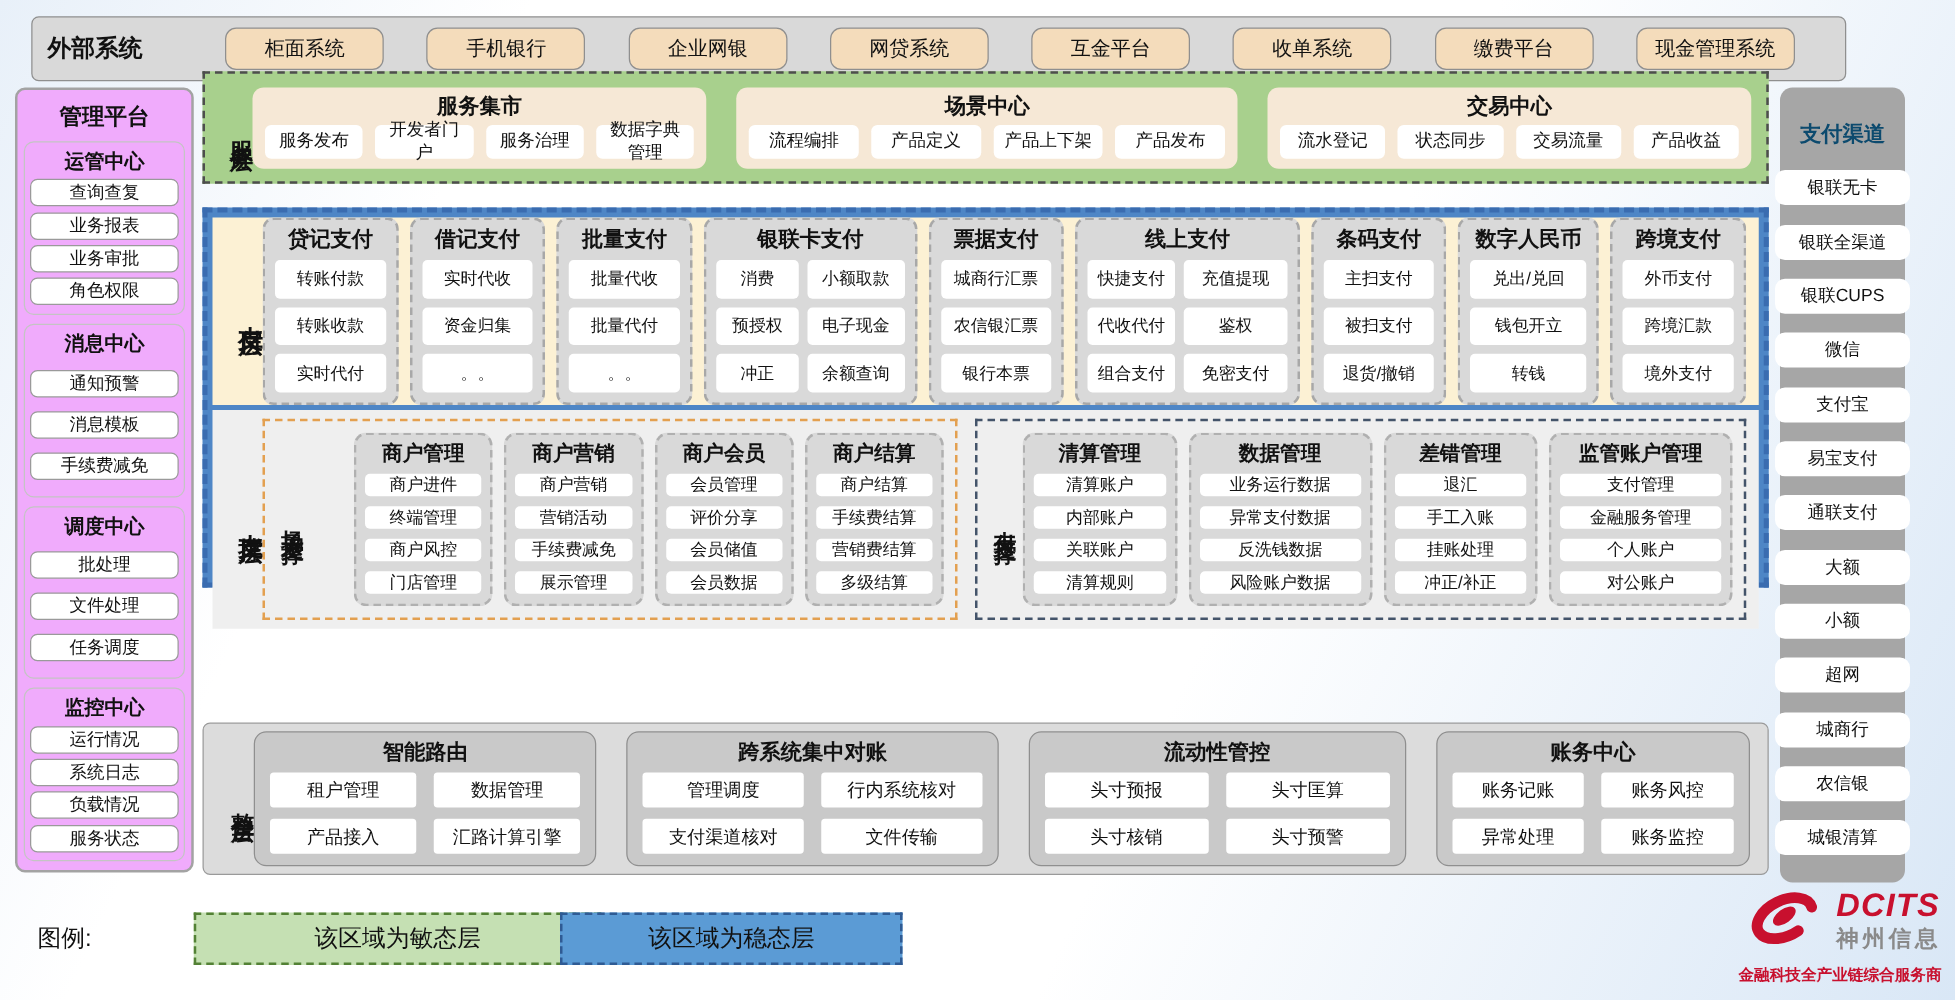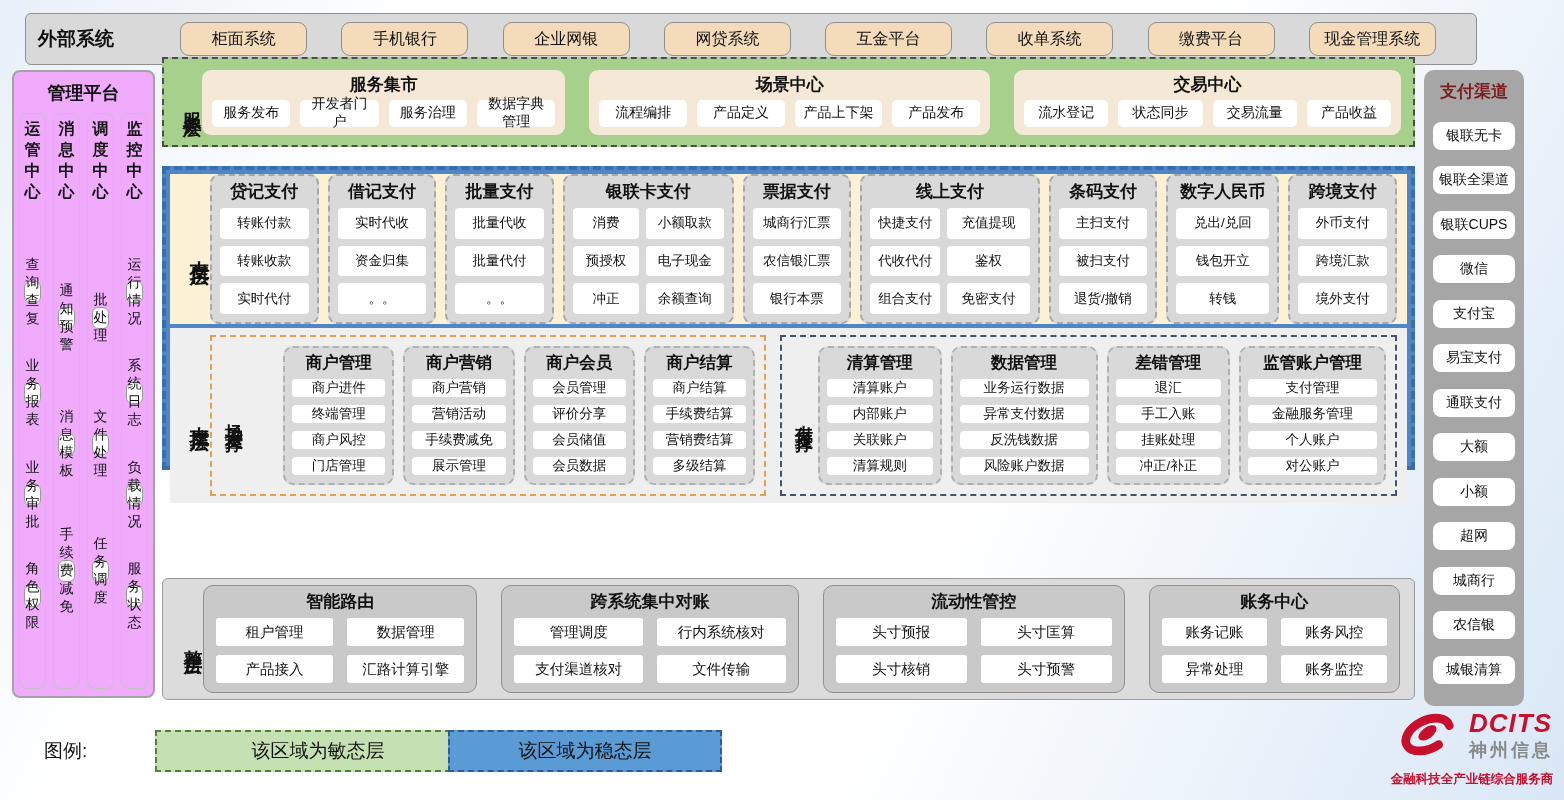--- a/index.html
+++ b/index.html
@@ -19,21 +19,21 @@
   .top-systems { flex:1; display:flex; justify-content:space-evenly; align-items:center; margin-right:6px; }
   .sys-btn { background:#f4dcbb; border:1px solid #8f8f8f; border-radius:9px;
     min-width:127px; height:34px; display:flex; align-items:center; justify-content:center;
     font-size:16px; padding:0 12px; }
 
   
   .mgmt { position:absolute; left:12px; top:70px; width:143px; height:628px;
     background:#f0abfc; border:2px solid #a3a3a3; border-radius:8px;
     display:flex; flex-direction:column; }
   .mgmt-title { text-align:center; font-weight:bold; font-size:18px; padding:9px 0 6px; }
-  .mgmt-groups { flex:1; display:flex; flex-direction:row; justify-content:space-between; padding:2px 5px 7px; gap:7px; }
+  .mgmt-groups { flex:1; display:flex; flex-direction:column; justify-content:space-between; padding:2px 5px 7px; gap:7px; }
   .mgmt-group { border:1px solid #c4c4c4; border-radius:8px; padding:3px 4px 6px; flex:1;
     display:flex; flex-direction:column; }
   .mgmt-group-title { text-align:center; font-weight:bold; font-size:16px; padding:2px 0 3px; }
   .mgmt-items { flex:1; display:flex; flex-direction:column; justify-content:space-evenly; gap:4px; }
   .mgmt-items .chip { height:22px; font-size:14px; }
 
   .chip { background:#ffffff; border:1px solid #9a9a9a; border-radius:6px;
     display:flex; align-items:center; justify-content:center; text-align:center; }
 
   
@@ -87,27 +87,27 @@
   .int-section { background:#c9c9c9; border:1px solid #8f8f8f; border-radius:10px; padding:1px 12px 9px;
     display:flex; flex-direction:column; }
   .int-title { text-align:center; font-weight:bold; font-size:17px; padding:3px 0 5px; }
   .int-grid { display:grid; grid-template-columns:1fr 1fr; gap:9px 14px; }
   .int-grid .chip { border:none; border-radius:3px; height:28px; font-size:14.5px; padding:0 10px; white-space:nowrap; }
   .is0 { flex:2.7; } .is1 { flex:2.95; } .is2 { flex:3.0; } .is3 { flex:2.45; }
 
   
   .channels { position:absolute; left:1424px; top:70px; width:100px; height:636px;
     background:#a6a6a6; border-radius:10px; display:flex; flex-direction:column; align-items:center; }
-  .ch-title { color:#7f1d1d; font-weight:bold; font-size:17px; margin-top:10px; }
+  .ch-title { color:#0c4a6e; font-weight:bold; font-size:17px; margin-top:26px; }
   .ch-items { flex:1; width:100%; display:flex; flex-direction:column; justify-content:space-evenly;
     align-items:center; padding:2px 0 6px; }
-  .ch-items .chip { width:82px; height:28px; border:none; border-radius:8px; font-size:14px; white-space:nowrap; }
-
-  
-  .legend-label { position:absolute; left:44px; top:738px; font-size:19px; }
+  .ch-items .chip { width:108px; height:28px; border:none; border-radius:8px; font-size:14px; white-space:nowrap; }
+
+  
+  .legend-label { position:absolute; left:30px; top:738px; font-size:19px; }
   .legend-agile { position:absolute; left:155px; top:730px; width:326px; height:42px;
     background:#c5e0b3; border:2px dashed #538135; display:flex; align-items:center; justify-content:center;
     font-size:19px; }
   .legend-stable { position:absolute; left:448px; top:730px; width:274px; height:42px;
     background:#5b9bd5; border:2px dashed #2f5b94; display:flex; align-items:center; justify-content:center;
     font-size:19px; }
 
   
   .logo { position:absolute; left:1384px; top:706px; width:176px; display:flex; flex-direction:column; align-items:center; }
   .logo-row { display:flex; align-items:center; gap:4px; }

